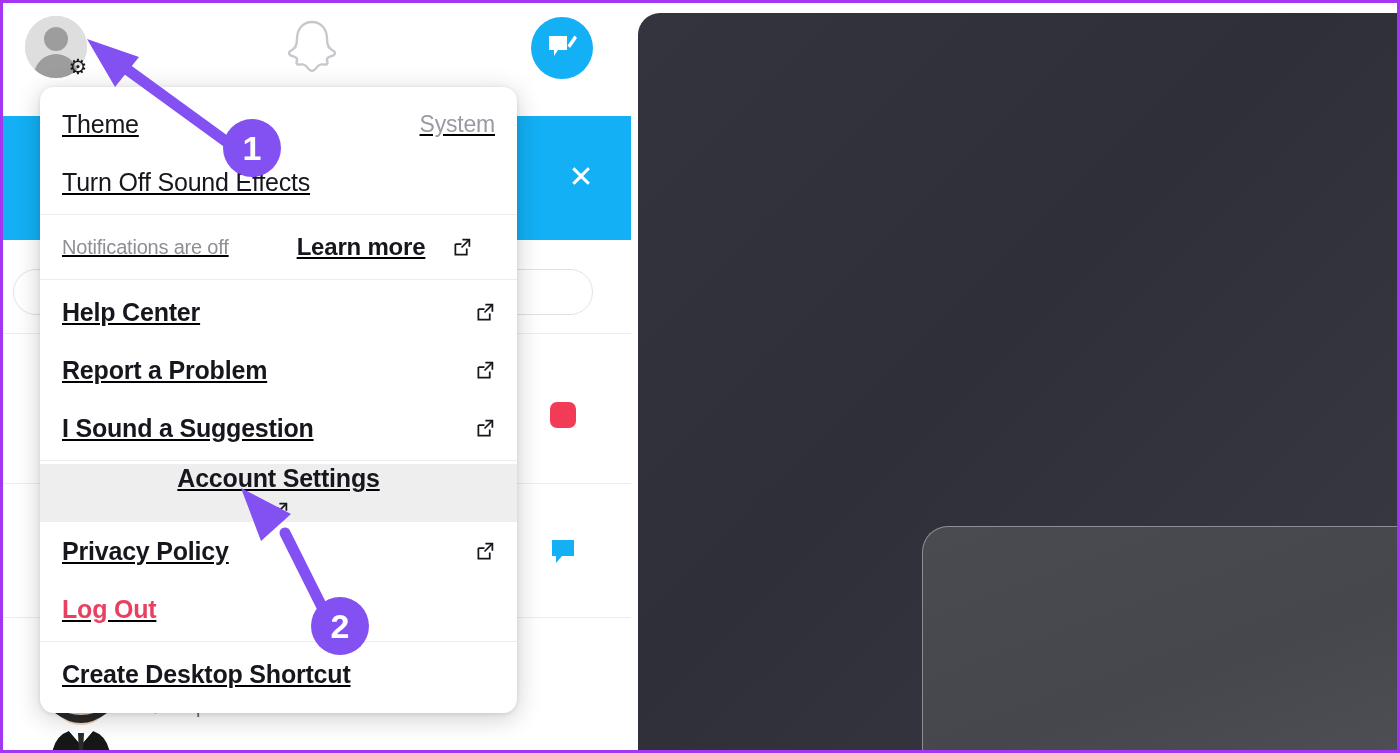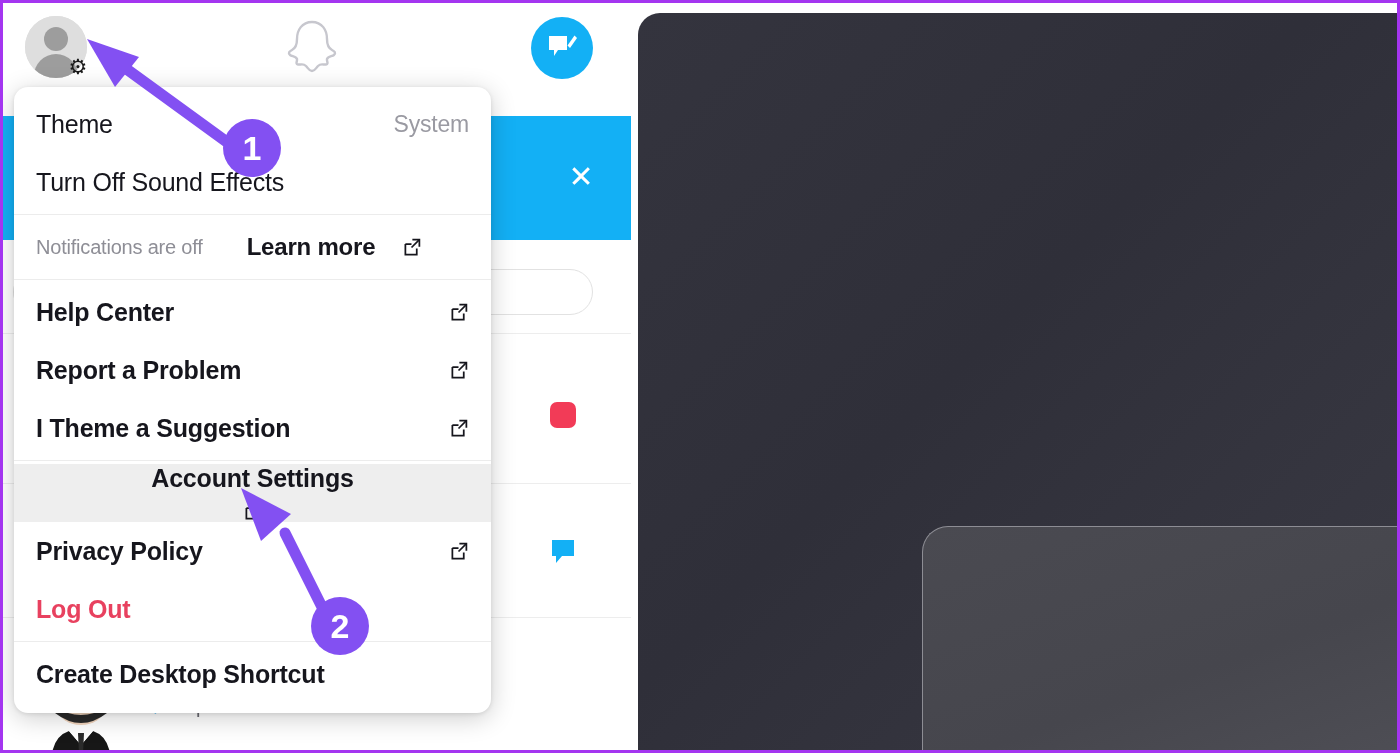--- a/index.html
+++ b/index.html
@@ -158,28 +158,29 @@
     gap: 9px;
     z-index: 1;
     font-size: 20px;
     color: #6b6b72;
   }
   .status-chevron { color: #29a9ec; font-size: 22px; font-weight: 700; }
 
   
   .menu {
     position: absolute;
-    left: 11px; top: 84px;
+    left: 37px; top: 84px;
     width: 477px;
     background: #ffffff;
     border-radius: 14px;
     box-shadow: 0 5px 26px rgba(0,0,0,0.20), 0 1px 4px rgba(0,0,0,0.10);
     z-index: 5;
     padding: 8px 0 10px 0;
     overflow: hidden;
+    text-decoration: underline;
   }
   .menu-item {
     position: relative;
     display: flex;
     align-items: center;
     height: 58px;
     padding: 0 22px 0 22px;
     font-size: 25px;
     color: #16161d;
     font-weight: 400;
@@ -201,21 +202,21 @@
   }
   .menu-item .note {
     color: #8e8e96;
     font-weight: 400;
     font-size: 20px;
   }
   .menu-item .learn {
     color: #16161d;
     font-weight: 700;
     font-size: 24px;
-    margin-left: 44px;
+    margin-left: 68px;
     display: flex; align-items: center; gap: 26px;
   }
   .menu-item.logout { color: #e8415f; font-weight: 700; text-align: center; }
   .menu-sep {
     height: 1px;
     background: #ececec;
     margin: 3px 0;
   }
   .ext-icon { display: inline-block; width: 21px; height: 21px; }
 
@@ -374,21 +375,21 @@
         <span class="trail">
           <svg class="ext-icon" viewBox="0 0 24 24">
               <path d="M5 8 H12 M5 8 V20 H18 V13" fill="none" stroke="#16161d" stroke-width="2"></path>
               <path d="M13 3 H21 V11" fill="none" stroke="#16161d" stroke-width="2"></path>
               <path d="M21 3 L12 12" fill="none" stroke="#16161d" stroke-width="2"></path>
             </svg>
         </span>
       </div>
 
       <div class="menu-item bold">
-        <span class="label">I Theme a Suggestion</span>
+        <span class="label">I Sound a Suggestion</span>
         <span class="spacer"></span>
         <span class="trail">
           <svg class="ext-icon" viewBox="0 0 24 24">
               <path d="M5 8 H12 M5 8 V20 H18 V13" fill="none" stroke="#16161d" stroke-width="2"></path>
               <path d="M13 3 H21 V11" fill="none" stroke="#16161d" stroke-width="2"></path>
               <path d="M21 3 L12 12" fill="none" stroke="#16161d" stroke-width="2"></path>
             </svg>
         </span>
       </div>
 

